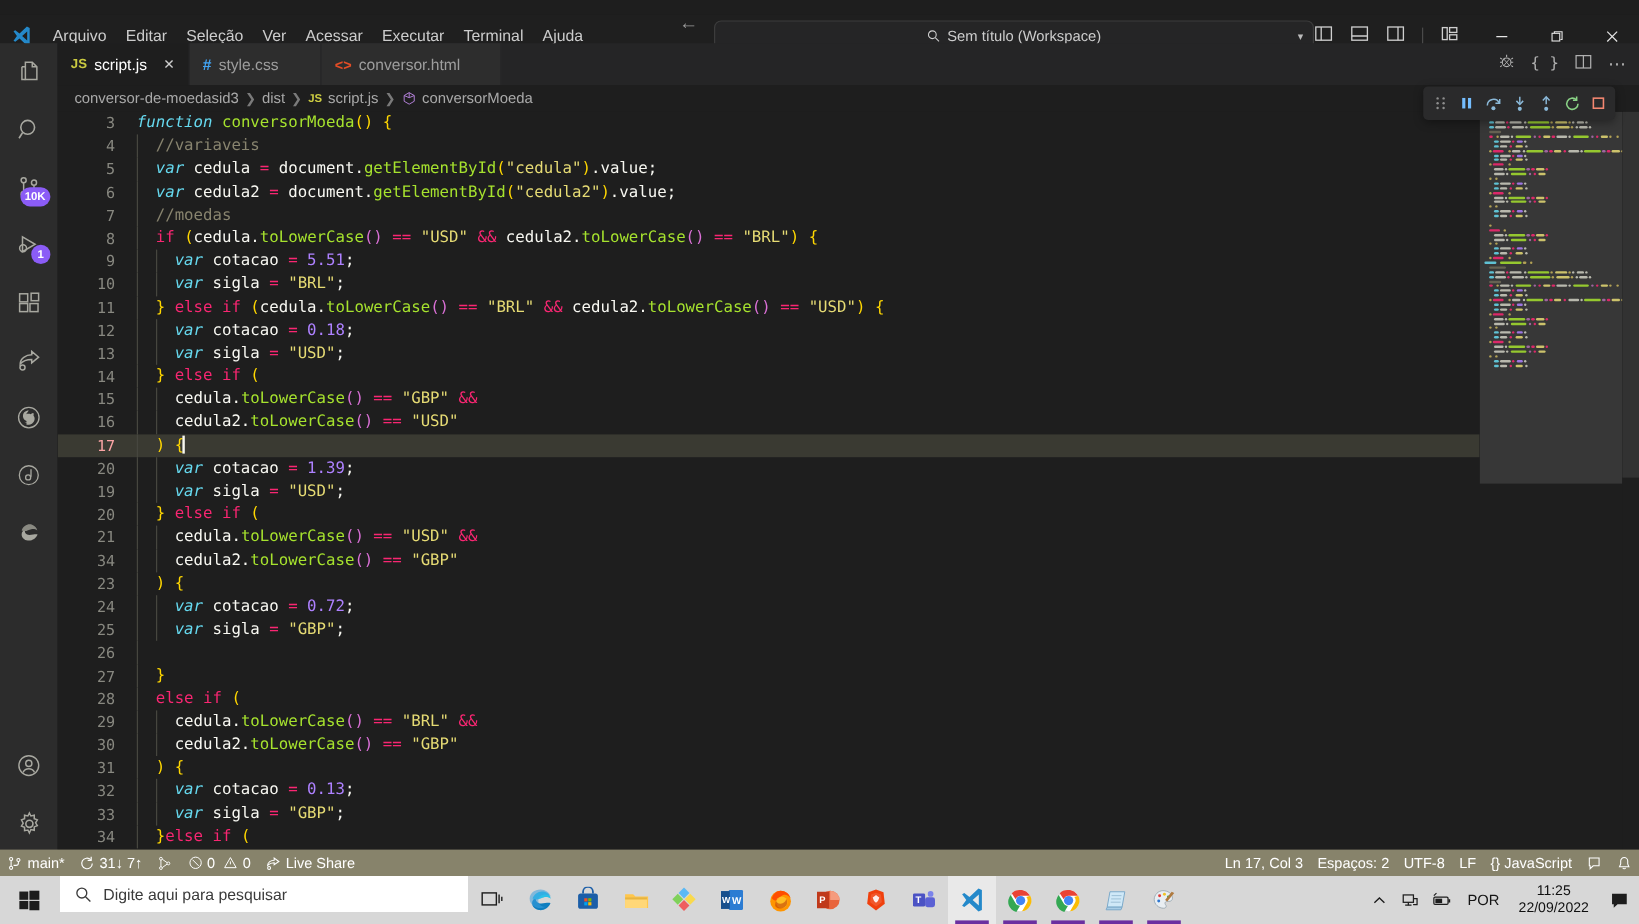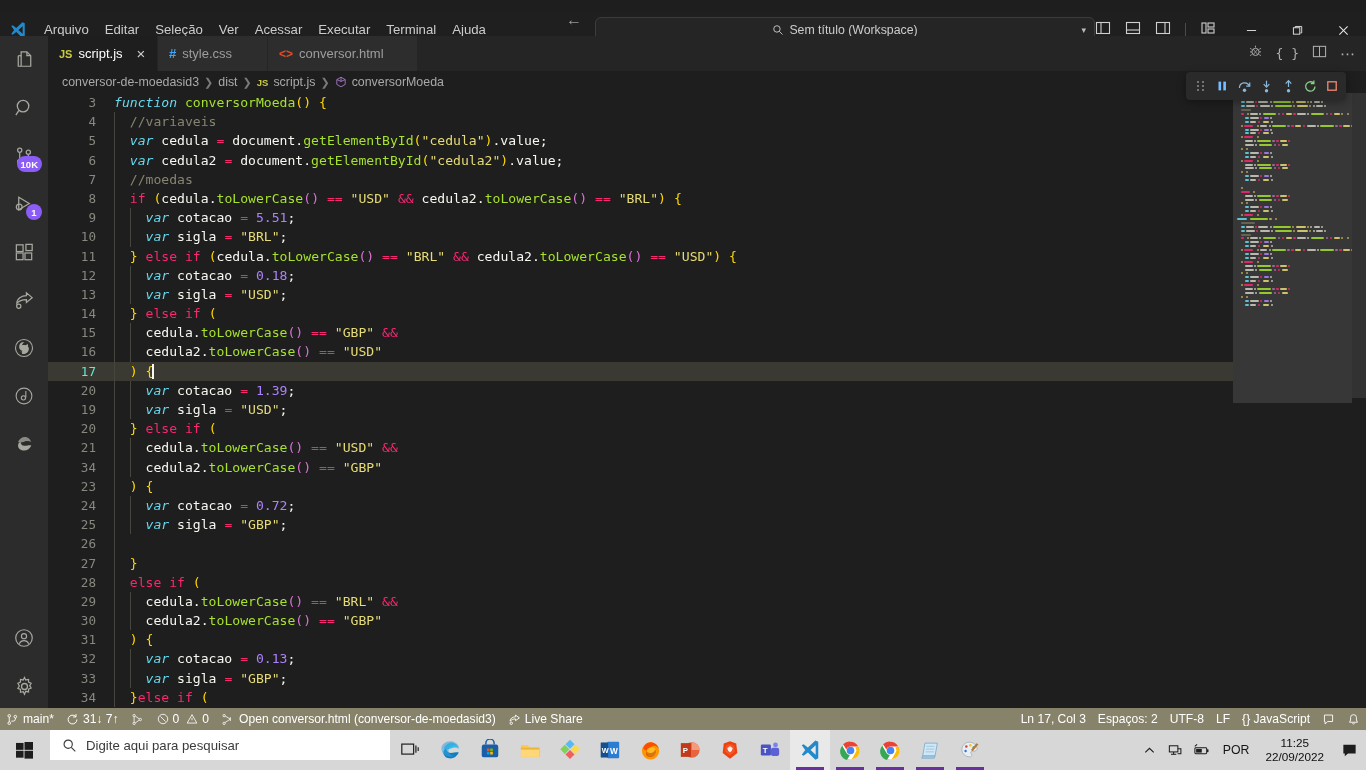--- a/index.html
+++ b/index.html
@@ -102,21 +102,21 @@
   .code-area {
     position: absolute; left: 0; top: 0; width: 1185px; height: 615px;
     font-family: "DejaVu Sans Mono", monospace; font-size: 13.1px;
   }
   .code-line { position: relative; height: 19.2px; line-height: 19.2px; white-space: pre; }
   .code-line.cursorline { background: #3a3a32; }
   .ln {
     position:absolute; left: 0; width: 48px; text-align: right;
     color: #888880; font-size: 12.6px; font-family:"DejaVu Sans Mono",monospace;
   }
-  .code-line.cursorline .ln { color:#5eead4; }
+  .code-line.cursorline .ln { color:#fca5a5; }
   .code-txt { position:absolute; left: 66px; color: #f8f8f2; }
   .indent-guide {
     position:absolute; left: 66px; top:0; width:1px; height:19.2px; background:#46463f;
   }
   .caret { display:inline-block; width:1.5px; height:15px; background:#f8f8f0; vertical-align:-3px; margin:0 -1px; }
 
   
   .kw   { color:#f92672; }            
   .fnkw { color:#66d9ef; font-style: italic; }
   .fn   { color:#a6e22e; }            
@@ -1034,29 +1034,20 @@
           <line x1="4.6" y1="4.6" x2="11.4" y2="11.4" stroke="#fff" stroke-width="1.1"></line>
         </svg>
       <span>0</span>
       <svg width="12" height="12" viewBox="0 0 16 16" style="margin-left:3px">
           <path d="M8 2.2 14.4 13.4H1.6z" fill="none" stroke="#fff" stroke-width="1.1"></path>
           <line x1="8" y1="6.4" x2="8" y2="9.7" stroke="#fff" stroke-width="1.1"></line>
         </svg>
       <span>0</span>
     </div>
     <div class="sb-item">
-      <svg width="14" height="13" viewBox="0 0 18 16">
-          <circle cx="4" cy="3" r="1.5" fill="none" stroke="#fff" stroke-width="1"></circle>
-          <circle cx="4" cy="13" r="1.5" fill="none" stroke="#fff" stroke-width="1"></circle>
-          <path d="M5.4 3.6 12 7.5 5.4 11.8" fill="none" stroke="#fff" stroke-width="1"></path>
-          <path d="M12 5v5" stroke="#fff" stroke-width="1"></path>
-        </svg>
-      <span>Open conversor.html (conversor-de-moedasid3)</span>
-    </div>
-    <div class="sb-item">
       <svg width="13" height="13" viewBox="0 0 16 16">
           <path d="M2.5 10c0-3.2 3.4-5.3 6.7-5.3V2.6L14 6l-4.8 3.4V7.3c-2.8 0-5 1-6.7 2.7z" fill="none" stroke="#fff" stroke-width="1.1"></path>
           <circle cx="4" cy="12.6" r="1.5" fill="none" stroke="#fff" stroke-width="1.1"></circle>
         </svg>
       <span>Live Share</span>
     </div>
 
     <div class="sb-right">
       <div class="sb-item">Ln 17, Col 3</div>
       <div class="sb-item">Espaços: 2</div>

